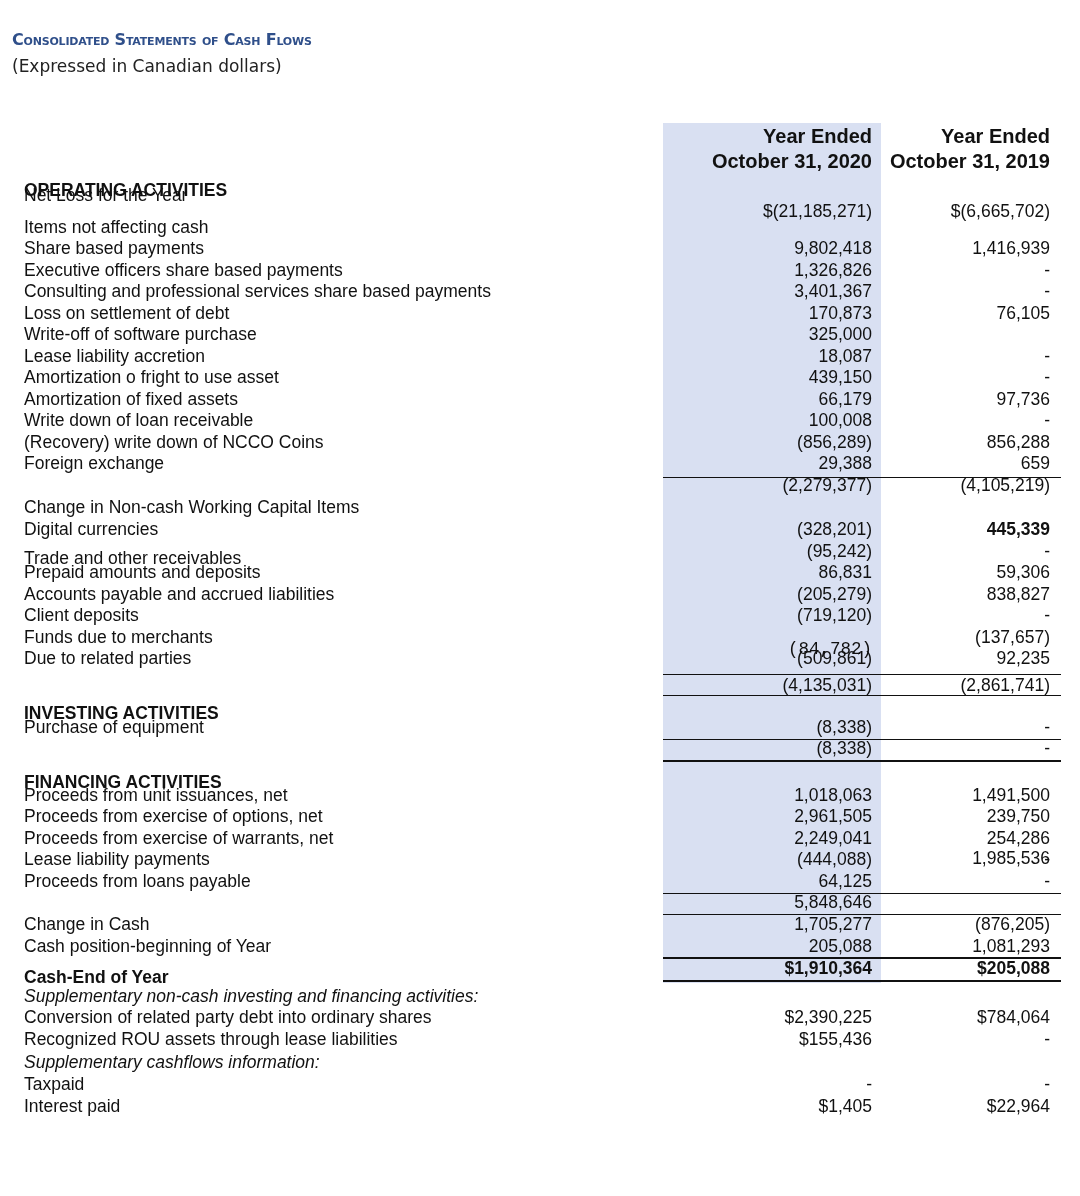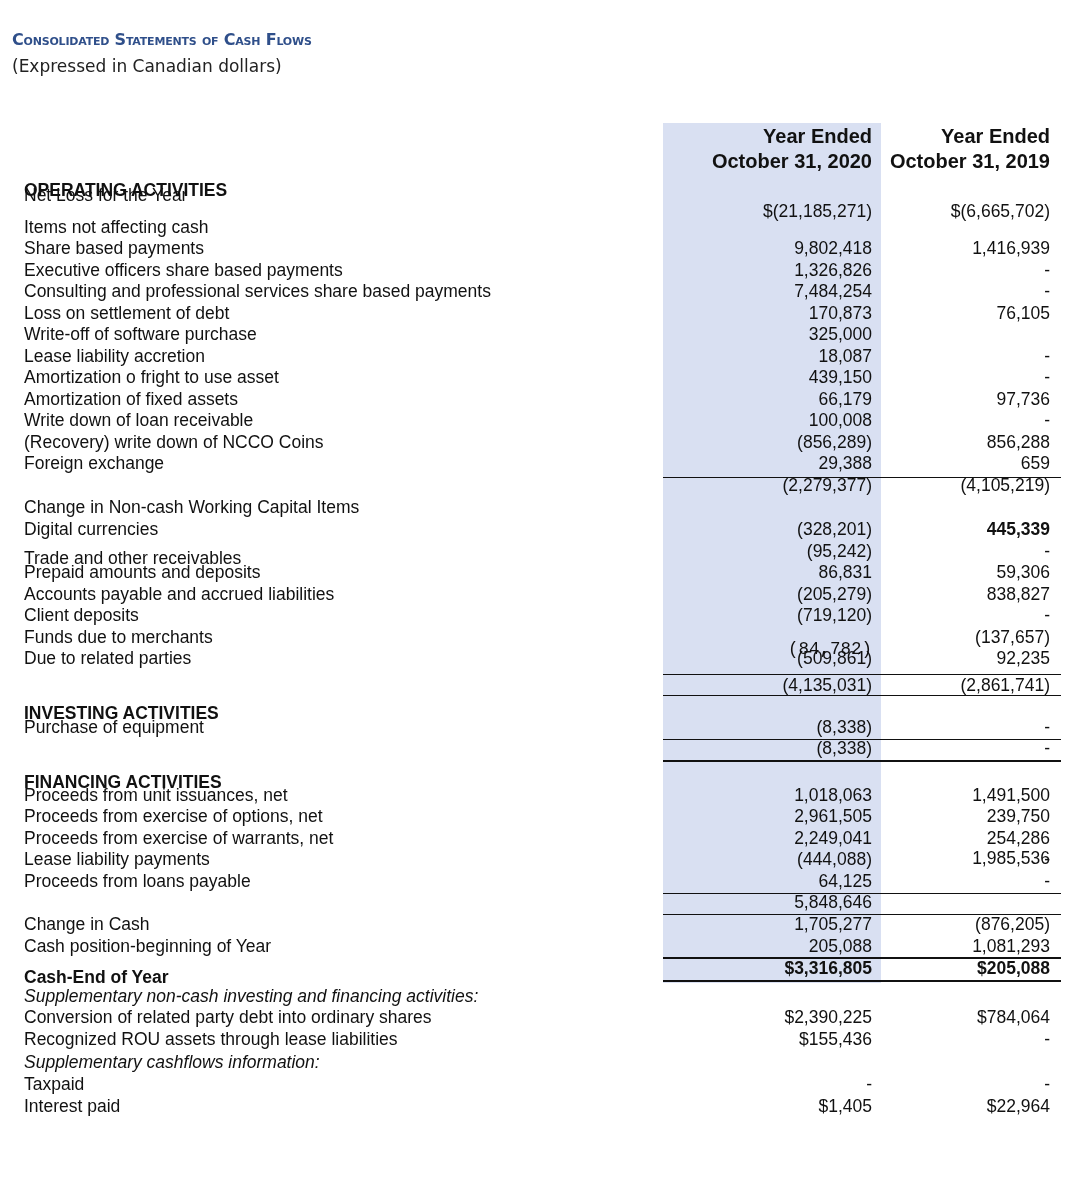--- a/index.html
+++ b/index.html
@@ -45,21 +45,21 @@
     <div class="lbl" style="top: 217px;">Items not affecting cash</div>
     <div class="v c1" style="top: 217px;"></div>
     <div class="v c2" style="top: 217px;"></div>
     <div class="lbl" style="top: 238px;">Share based payments</div>
     <div class="v c1" style="top: 238px;">9,802,418</div>
     <div class="v c2" style="top: 238px;">1,416,939</div>
     <div class="lbl" style="top: 260px;">Executive officers share based payments</div>
     <div class="v c1" style="top: 260px;">1,326,826</div>
     <div class="v c2" style="top: 260px;">-</div>
     <div class="lbl" style="top: 281px;">Consulting and professional services share based payments</div>
-    <div class="v c1" style="top: 281px;">7,484,254</div>
+    <div class="v c1" style="top: 281px;">3,401,367</div>
     <div class="v c2" style="top: 281px;">-</div>
     <div class="lbl" style="top: 303px;">Loss on settlement of debt</div>
     <div class="v c1" style="top: 303px;">170,873</div>
     <div class="v c2" style="top: 303px;">76,105</div>
     <div class="lbl" style="top: 324px;">Write-off of software purchase</div>
     <div class="v c1" style="top: 324px;">325,000</div>
     <div class="v c2" style="top: 324px;"></div>
     <div class="lbl" style="top: 346px;">Lease liability accretion</div>
     <div class="v c1" style="top: 346px;">18,087</div>
     <div class="v c2" style="top: 346px;">-</div>
@@ -141,21 +141,21 @@
     <div class="lbl" style="top: 892px;"></div>
     <div class="v c1" style="top: 892px;">5,848,646</div>
     <div class="v c2" style="top: 848px;">1,985,536</div>
     <div class="lbl" style="top: 914px;">Change in Cash</div>
     <div class="v c1" style="top: 914px;">1,705,277</div>
     <div class="v c2" style="top: 914px;">(876,205)</div>
     <div class="lbl" style="top: 936px;">Cash position-beginning of Year</div>
     <div class="v c1" style="top: 936px;">205,088</div>
     <div class="v c2" style="top: 936px;">1,081,293</div>
     <div class="lbl b" style="top: 958px;">Cash-End of Year</div>
-    <div class="v c1 b" style="top: 958px;">$3,316,805</div>
+    <div class="v c1 b" style="top: 958px;">$1,910,364</div>
     <div class="v c2 b" style="top: 958px;">$205,088</div>
     <div class="lbl i" style="top: 986px;">Supplementary non-cash investing and financing activities:</div>
     <div class="v c1" style="top: 986px;"></div>
     <div class="v c2" style="top: 986px;"></div>
     <div class="lbl" style="top: 1007px;">Conversion of related party debt into ordinary shares</div>
     <div class="v c1" style="top: 1007px;">$2,390,225</div>
     <div class="v c2" style="top: 1007px;">$784,064</div>
     <div class="lbl" style="top: 1029px;">Recognized ROU assets through lease liabilities</div>
     <div class="v c1" style="top: 1029px;">$155,436</div>
     <div class="v c2" style="top: 1029px;">-</div>

